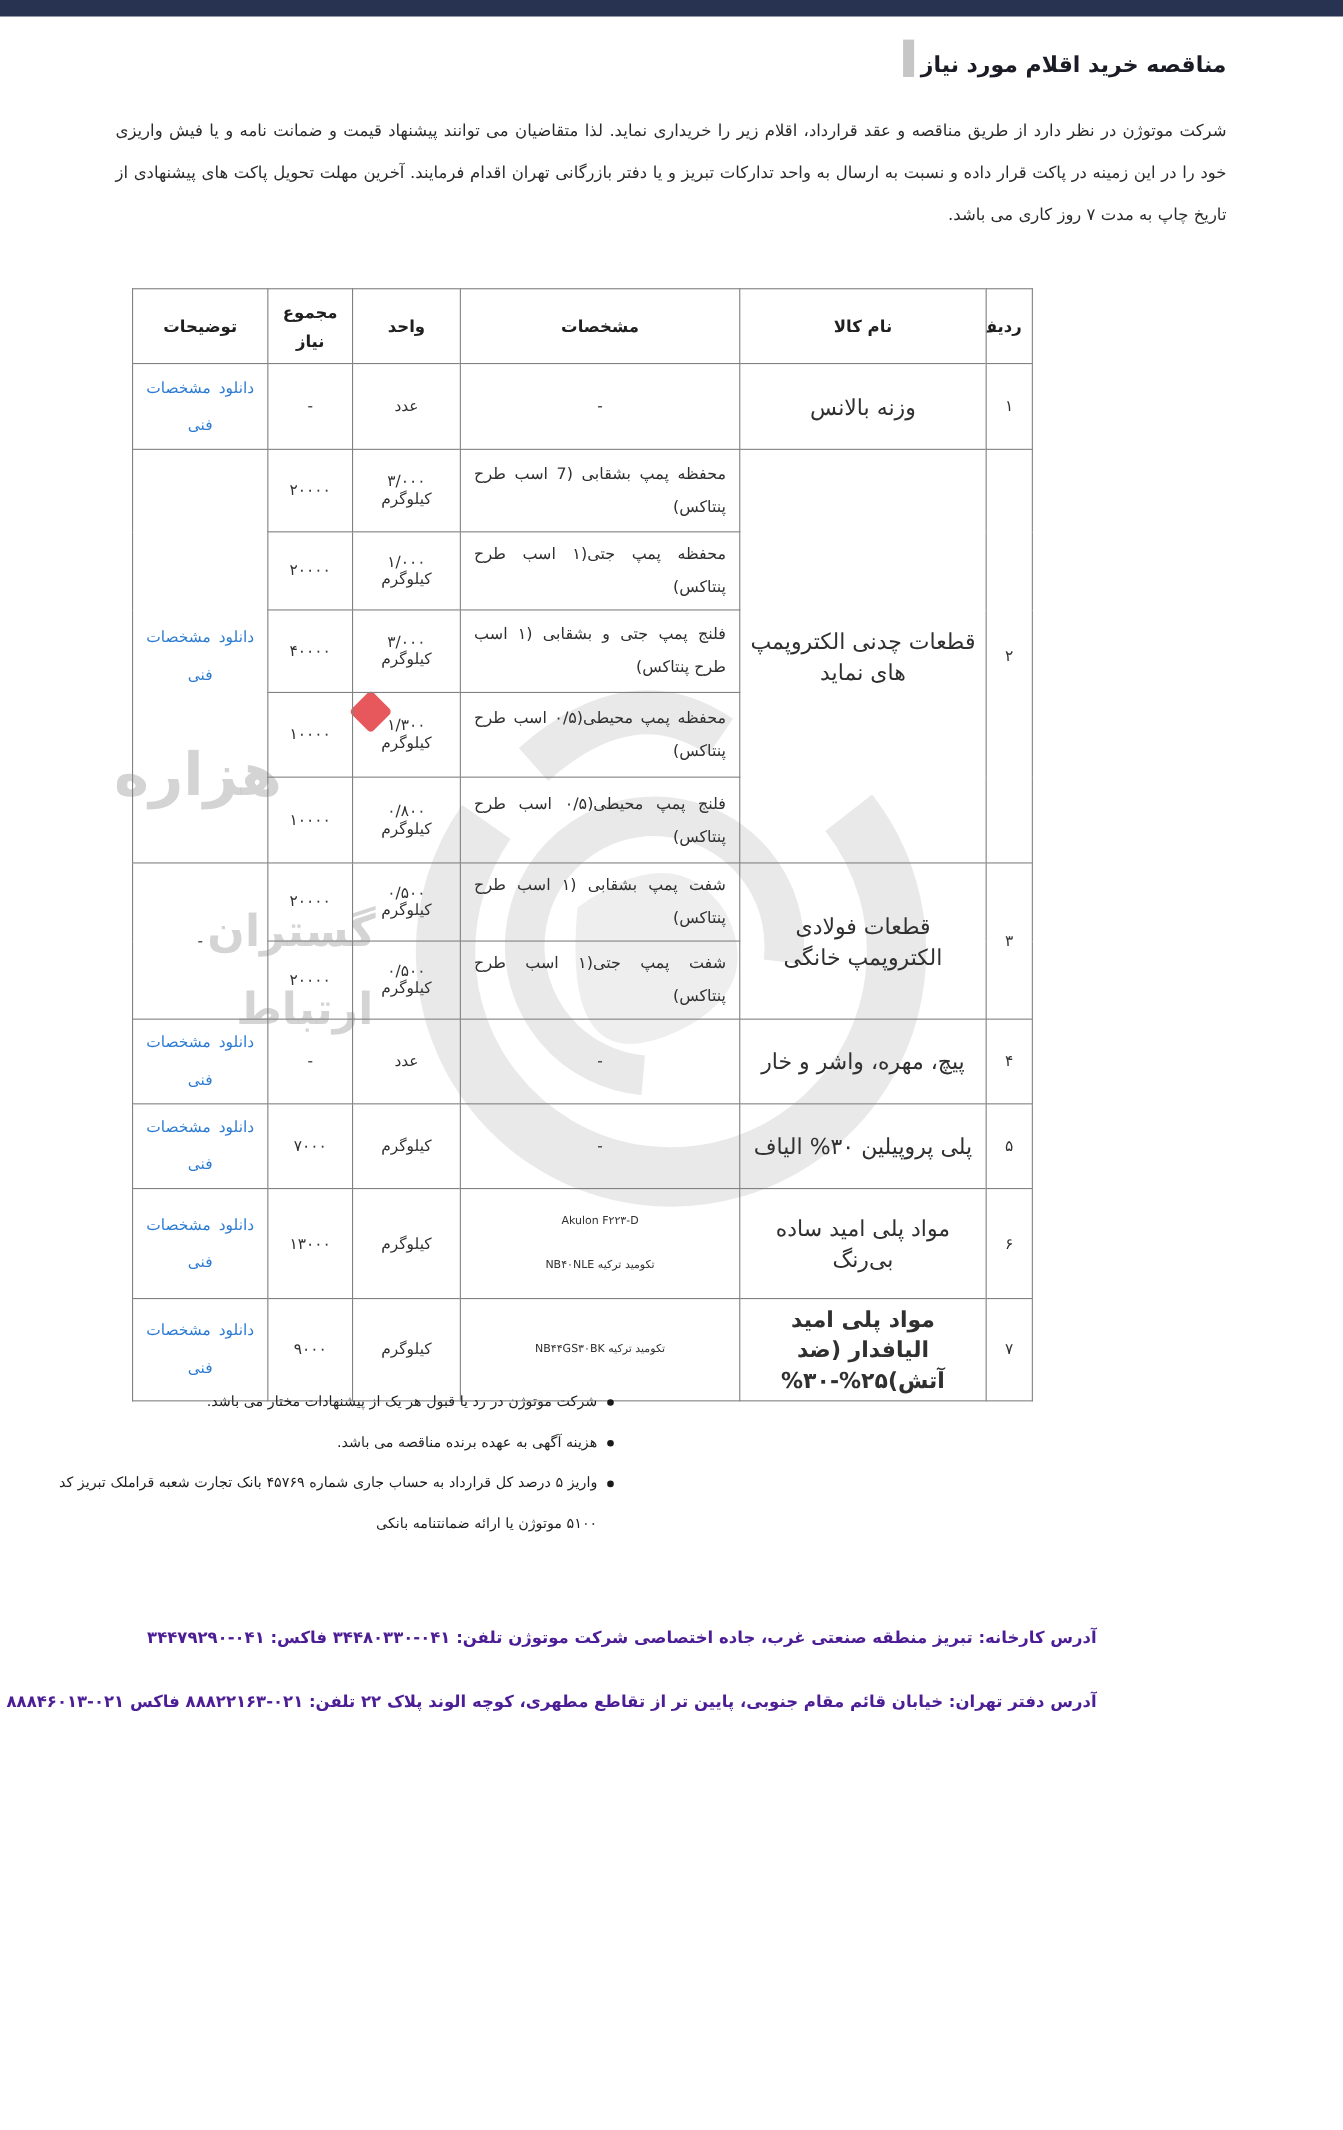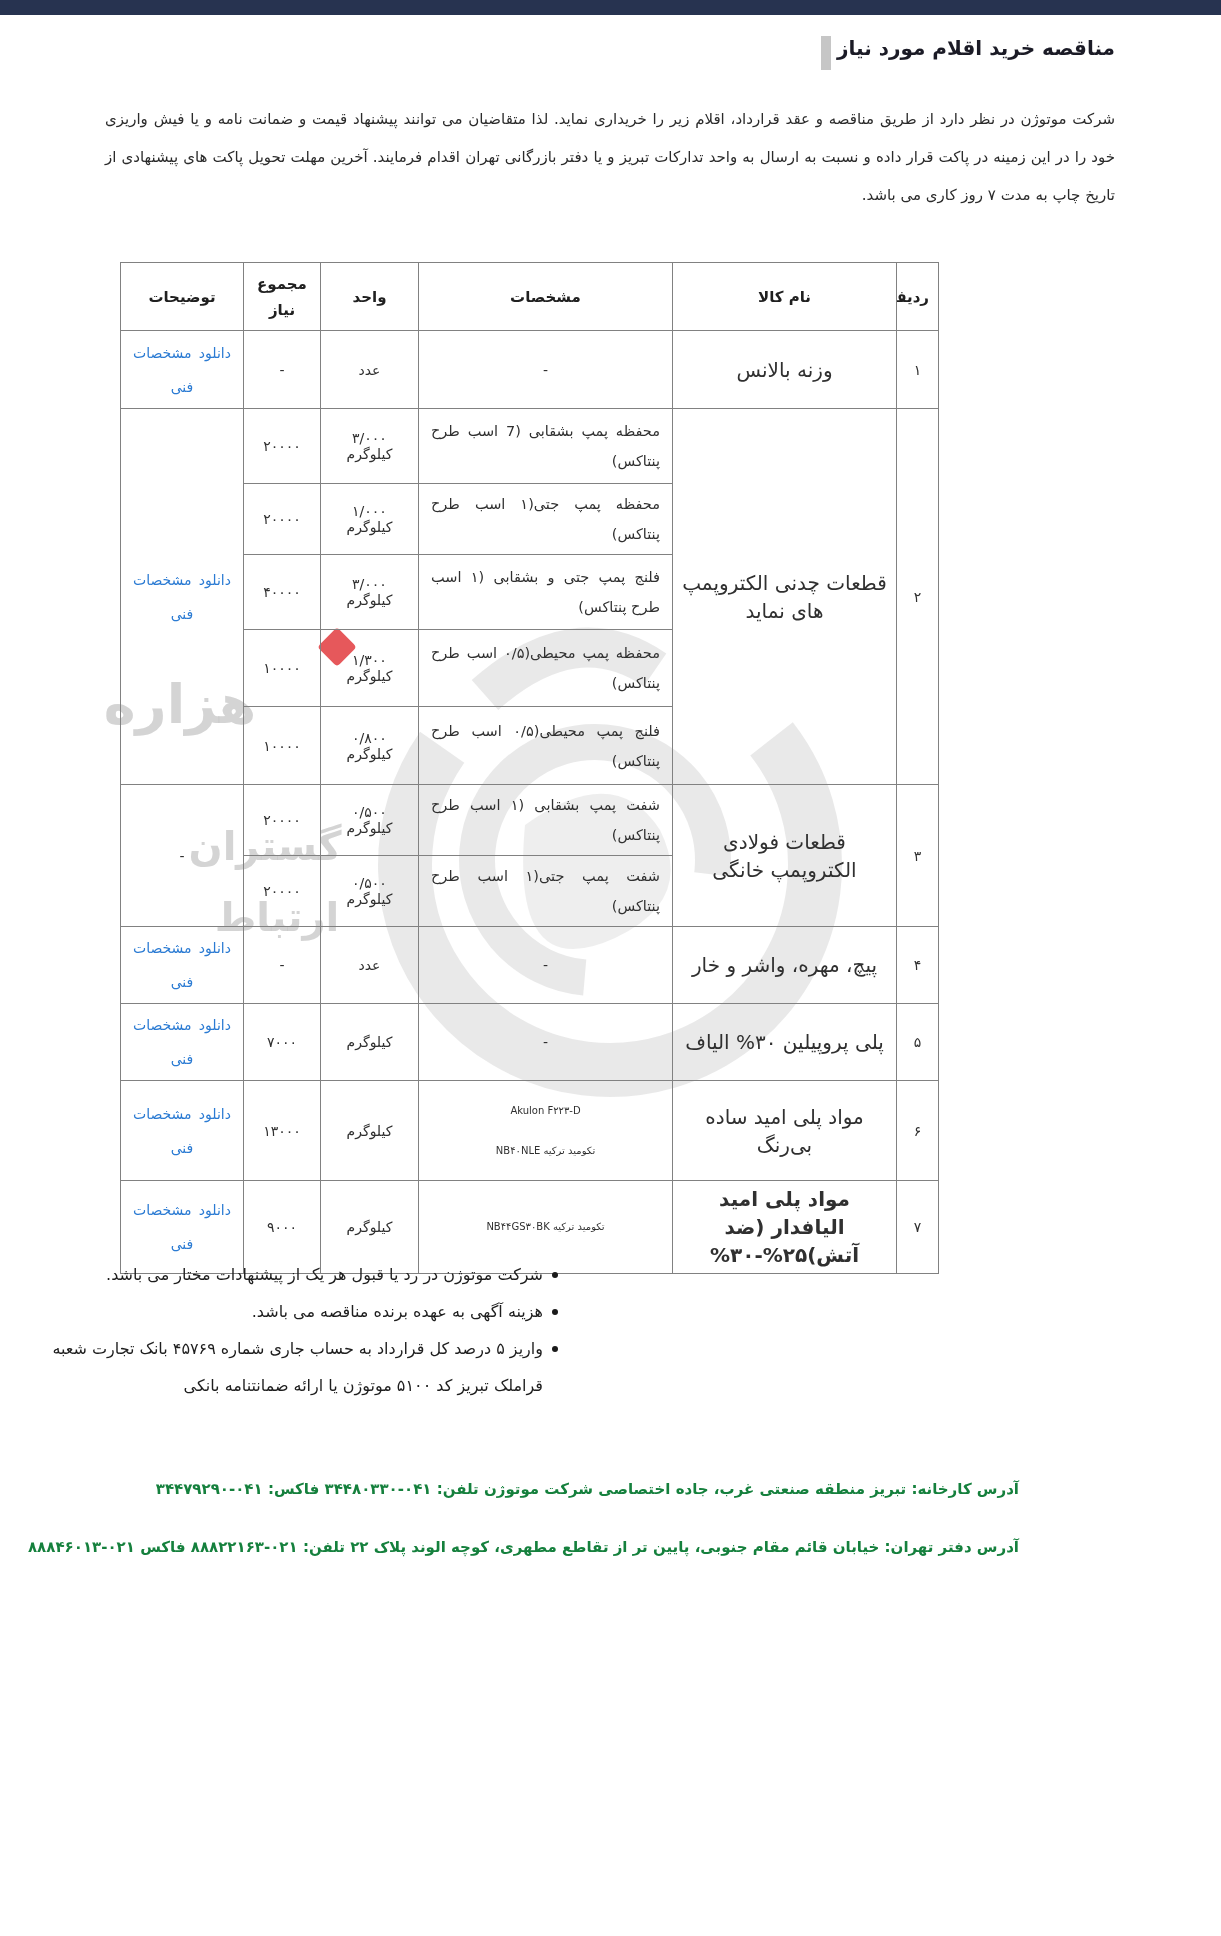--- a/index.html
+++ b/index.html
@@ -5,21 +5,21 @@
   * { margin:0; padding:0; box-sizing:border-box; }
   html, body { background:#ffffff; }
   .page {
     position:relative; width:1221px; height:1936px; background:#ffffff;
     font-family:"DejaVu Sans", sans-serif; direction:rtl; overflow:hidden; margin:0 auto;
   }
   .layer { position:absolute; z-index:2; }
 
   .topbar { position:absolute; top:0; left:0; width:1221px; height:15px; background:#273350; z-index:3; }
 
-  .title-row { top:36px; right:106px; display:flex; align-items:flex-start; gap:6px; }
+  .title-row { top:36px; right:106px; display:flex; align-items:flex-end; gap:6px; }
   .title-row h1 { font-size:20px; font-weight:bold; color:#1b1b26; letter-spacing:0; }
   .title-accent { width:10px; height:34px; background:#c6c6c6; }
 
   .intro {
     top:100px; right:106px; width:1010px;
     font-size:15px; line-height:38px; color:#2b2b2b; text-align:justify;
   }
 
   
   .watermark { position:absolute; top:575px; left:55px; z-index:1; pointer-events:none; }
@@ -41,27 +41,27 @@
   a.dl {
     display:block; width:98px; margin:0 auto; color:#2b7bd3; cursor:pointer;
     font-size:14px; line-height:34px; text-align:justify; text-align-last:center;
     text-decoration:none;
   }
   .spec-lat { display:block; direction:ltr; text-align:center; line-height:40px; font-size:10px; }
 
   .notes { top:1256px; left:28px; width:530px; }
   .note-row {
     display:flex; align-items:flex-start; direction:rtl;
-    font-size:16px; color:#1e1e1e; line-height:37px; text-align:right;
+    font-size:13px; color:#1e1e1e; line-height:37px; text-align:right;
   }
   .bullet { flex:0 0 auto; width:6px; height:6px; border-radius:50%; background:#1a1a1a; margin-left:9px; margin-top:16px; }
 
   .footer-line {
-    position:absolute; right:202px; z-index:2; white-space:nowrap;
-    font-size:15px; font-weight:bold; color:#15803d;
+    position:absolute; right:224px; z-index:2; white-space:nowrap;
+    font-size:15px; font-weight:bold; color:#4c1d95;
   }
   #footer-factory { top:1480px; }
   #footer-tehran  { top:1538px; }
 </style>
 </head>
 <body>
 
 <div class="page">
 
   <div class="topbar"></div>

